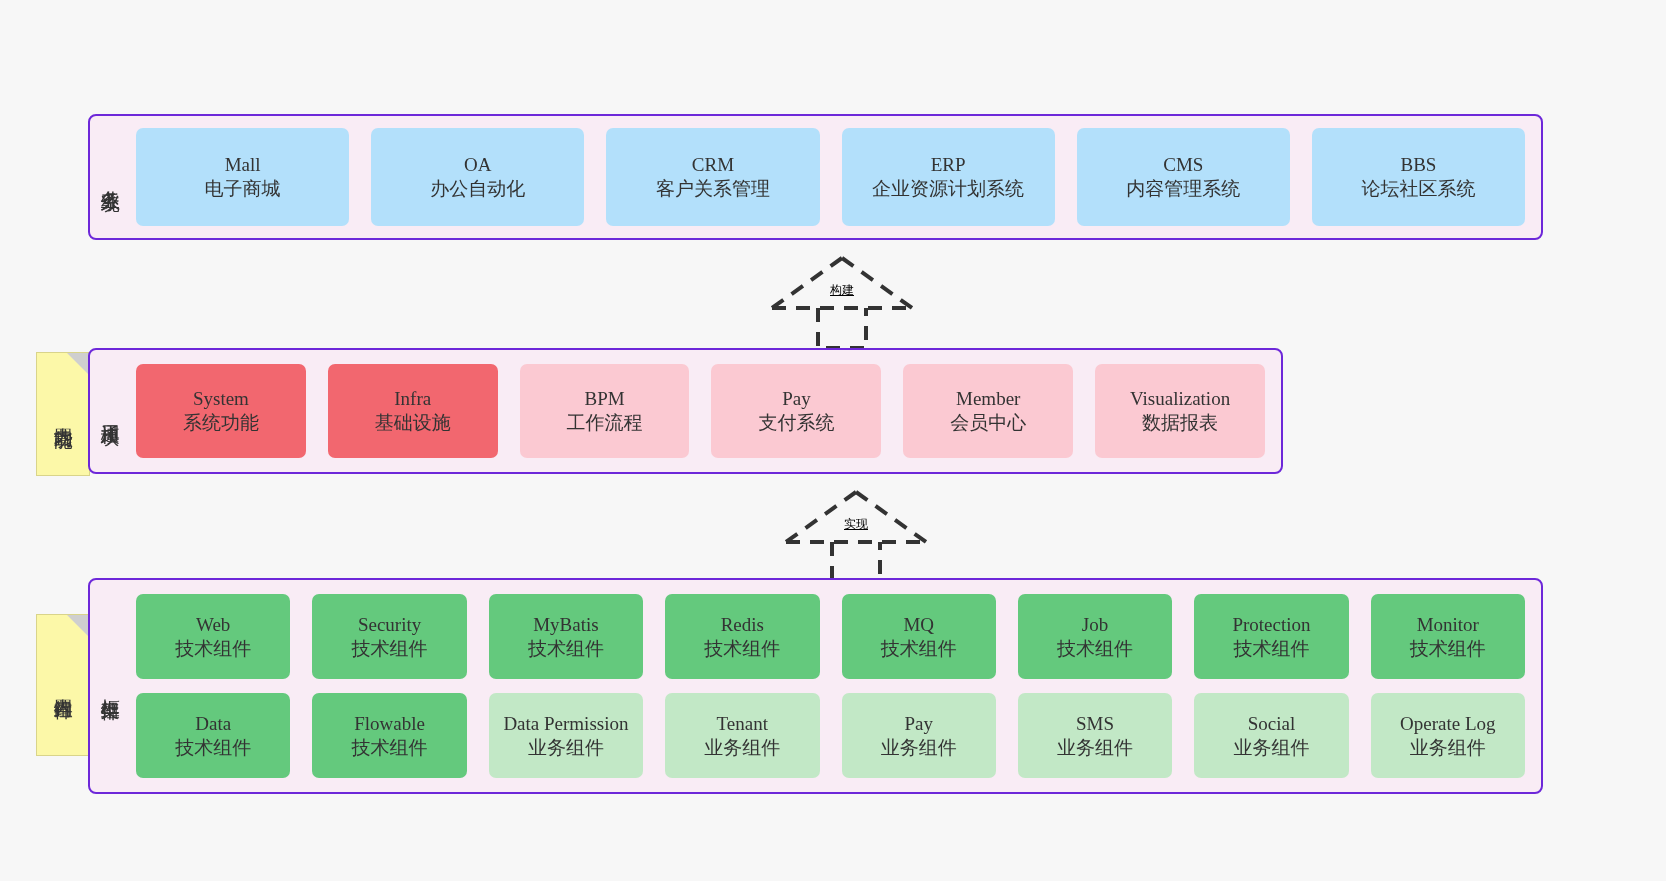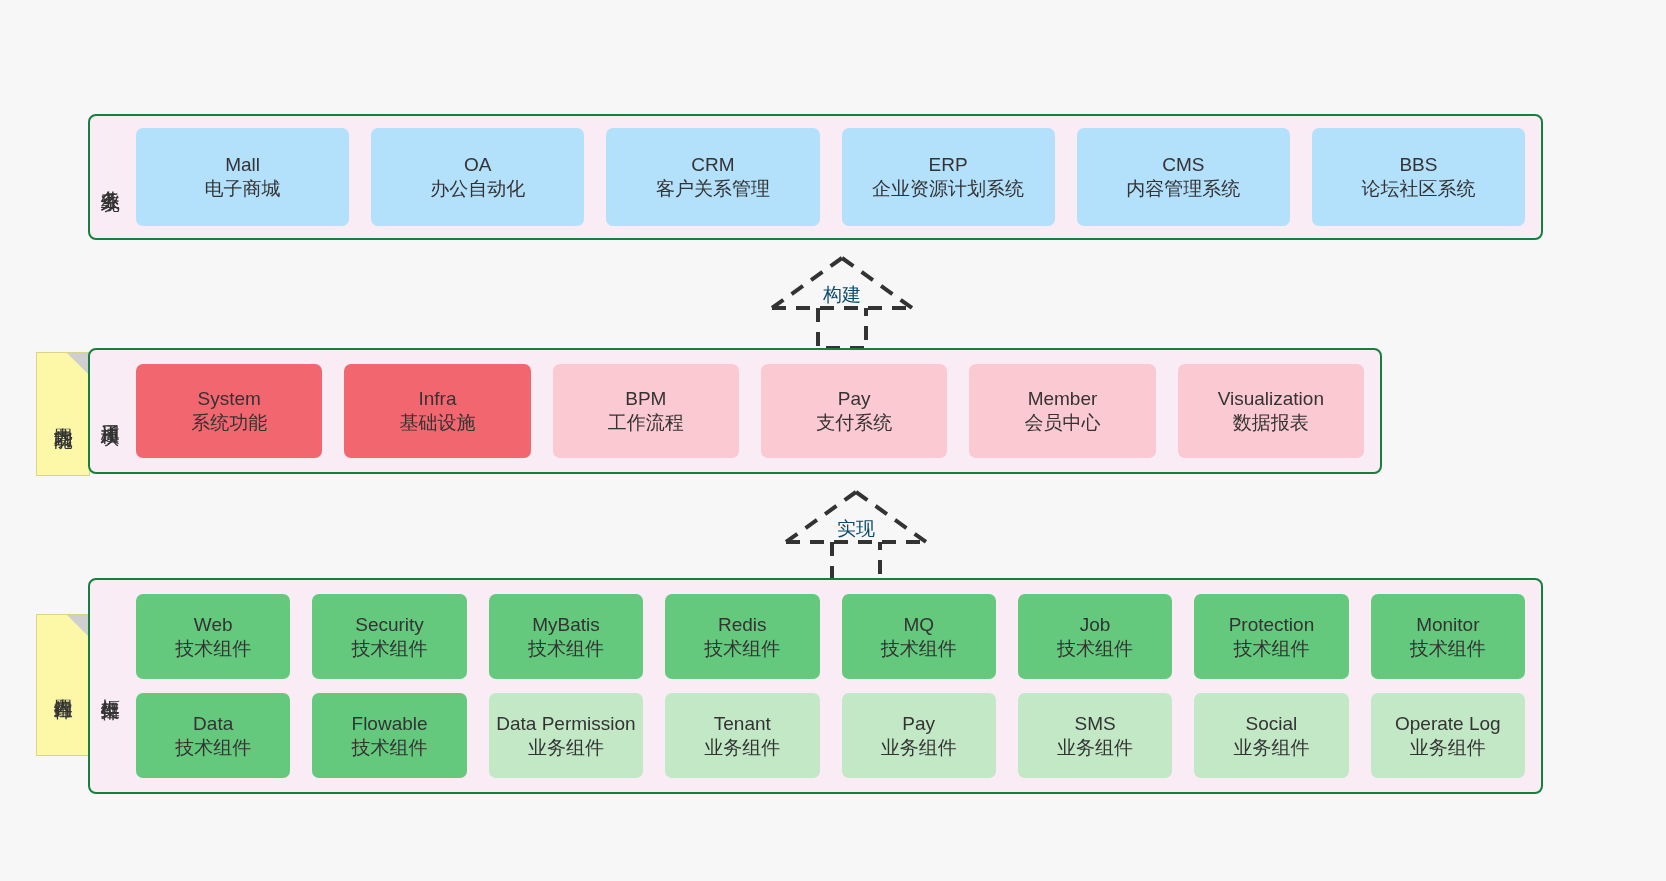--- a/index.html
+++ b/index.html
@@ -11,25 +11,26 @@
     color:#333;
     overflow:hidden;
     position:relative;
   }
   .canvas{position:relative;width:1666px;height:881px;}
 
   
   .layer{
     position:absolute;
     background:#f9ecf5;
-    border:2px solid #15803d;
+    border:2px solid #6d28d9;
     border-radius:8px;
     box-sizing:border-box;
     display:flex;
     align-items:stretch;
+    font-family:Liberation Serif, serif;
   }
   .layer-title{
     flex:0 0 auto;
     width:40px;
     display:flex;
     align-items:center;
     justify-content:center;
     font-size:19px;
     letter-spacing:1px;
     line-height:1.18;
@@ -71,21 +72,21 @@
 
   
   .c-blue        {background:#b3e0fb;}
   .c-red         {background:#f2676f;}
   .c-pink        {background:#fbc9d2;}
   .c-green       {background:#64c97d;}
   .c-lightgreen  {background:#c2e8c6;}
 
   
   #layer-business {left:88px;  top:114px; width:1455px; height:126px;}
-  #layer-common   {left:88px;  top:348px; width:1294px; height:126px;}
+  #layer-common   {left:88px;  top:348px; width:1195px; height:126px;}
   #layer-framework{left:88px;  top:578px; width:1455px; height:216px;}
 
   #layer-business  .layer-body{padding-top:12px;padding-bottom:12px;}
   #layer-business  .cell, #layer-common .cell{min-height:76px;}
   #layer-framework .cell{min-height:78px;}
   #layer-framework .row{}
 
   
   .note{
     position:absolute;
@@ -114,25 +115,26 @@
   #note-framework {left:36px; top:614px; height:142px;}
 
   
   .arrow{position:absolute;width:160px;height:100px;}
   .arrow svg{position:absolute;left:0;top:0;overflow:visible;}
   .arrow .arrow-label{
     position:absolute;
     left:50%;
     transform:translateX(-50%);
     top:30px;
-    font-size:19px;
-    color:#0c4a6e;
+    font-size:12px;
+    color:#000000;
     background:transparent;
     white-space:nowrap;
     padding:0 2px;
+    text-decoration:underline;
   }
   #arrow-build  {left:762px; top:252px;}
   #arrow-impl   {left:776px; top:486px;}
 </style>
 </head>
 <body>
 
 <div class="canvas">
 
   <div class="layer" id="layer-business">

